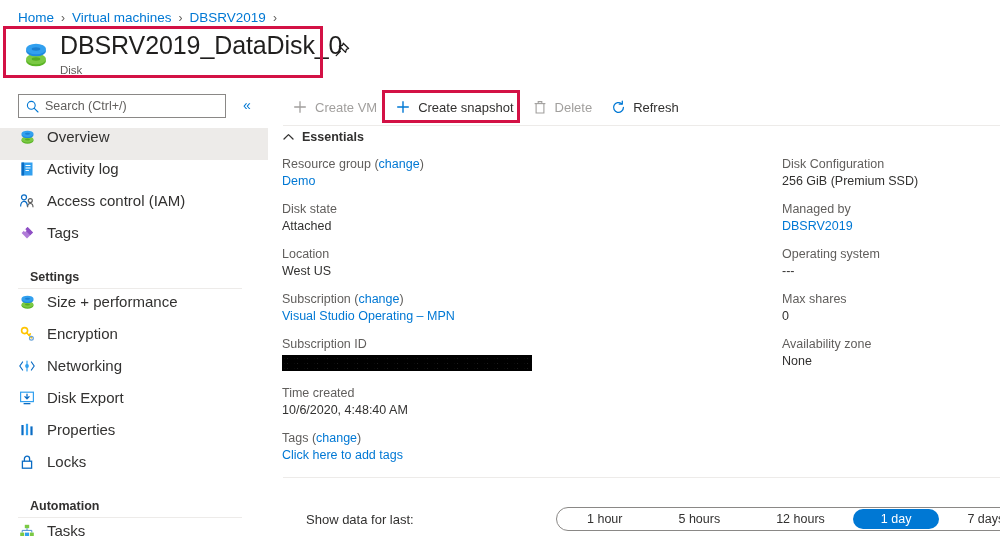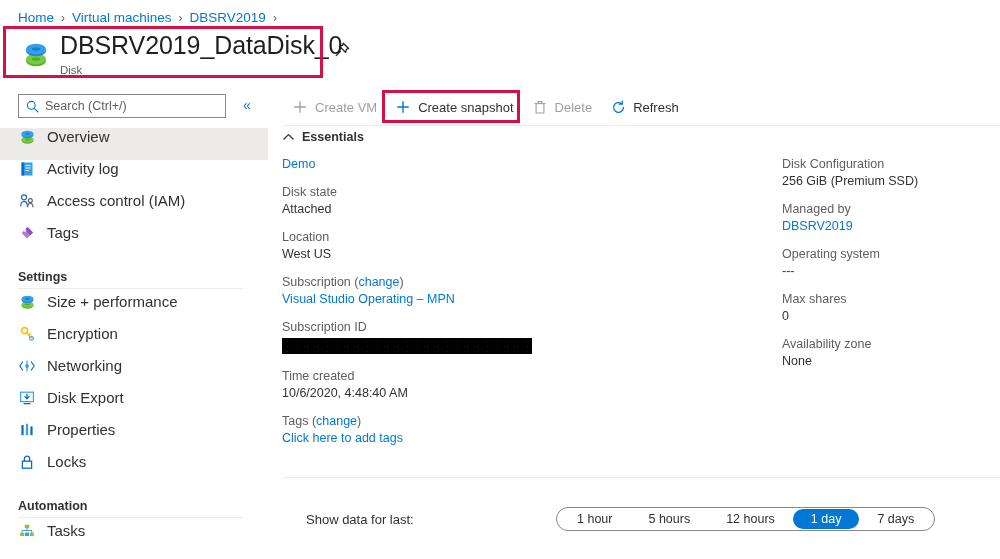--- a/index.html
+++ b/index.html
@@ -170,20 +170,21 @@
     align-items: center;
     justify-content: center;
   }
   .nav-section {
     padding-left: 18px;
     padding-top: 14px;
     padding-bottom: 4px;
     font-size: 12.5px;
     font-weight: bold;
     color: #323130;
+    margin-left: 12px;
   }
   .nav-rule {
     height: 1px;
     background: #edebe9;
     margin-left: 18px;
     margin-right: 26px;
     margin-bottom: 4px;
   }
 
   
@@ -300,21 +301,21 @@
     border-radius: 12px;
     display: flex;
     align-items: center;
     box-sizing: border-box;
     background: #fff;
     padding: 0 2px;
   }
   .pill {
     height: 20px;
     line-height: 20px;
-    padding: 0 18px;
+    padding: 0 28px;
     border-radius: 10px;
     font-size: 12.5px;
     color: #323130;
     cursor: pointer;
     white-space: nowrap;
   }
   .pill.active {
     background: #0078d4;
     color: #ffffff;
   }
@@ -563,20 +564,24 @@
     <svg width="11" height="8" viewBox="0 0 11 8">
       <path d="M1 6 L5.5 1.6 L10 6" fill="none" stroke="#323130" stroke-width="1.3" stroke-linecap="round" stroke-linejoin="round"></path>
     </svg>
   </span>
   <span>Essentials</span>
 </div>
 
 <div class="ess-col" id="ess-left">
 
   <div class="ess-row">
+    <div class="ess-label">
+      <span>Resource group</span>
+      <span>(</span><span class="lnk">change</span><span>)</span>
+    </div>
     <div class="ess-value">
       <span class="lnk">Demo</span>
     </div>
   </div>
 
   <div class="ess-row">
     <div class="ess-label">Disk state</div>
     <div class="ess-value">Attached</div>
   </div>
 

